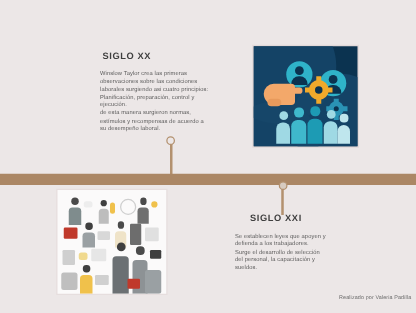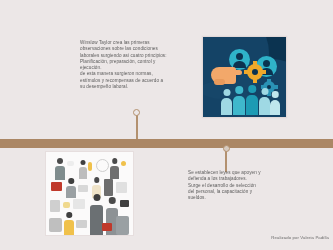--- a/index.html
+++ b/index.html
@@ -103,20 +103,21 @@
   .prop{position:absolute;border-radius:1px;}
   .bubble{position:absolute;border-radius:2px;background:#f0d98e;}
   .ring{position:absolute;border-radius:50%;border:1.6px solid #cfcfcf;}
 </style>
 </head>
 <body>
 
 <div class="stage">
 
   <div class="block b-xx">
+    <div class="era-title">SIGLO XX</div>
     <div class="era-body">
       <p>Winslow Taylor crea las primeras</p>
       <p>observaciones sobre las condiciones</p>
       <p>laborales surgiendo asi cuatro principios:</p>
       <p>Planificación, preparación, control y</p>
       <p>ejecución.</p>
       <p>de esta manera surgieron normas,</p>
       <p>estímulos  y recompensas de acuerdo a</p>
       <p>su desempeño laboral.</p>
     </div>
@@ -239,20 +240,21 @@
     <div class="fig" style="left:18px;top:60px;width:10px;height:23px;">
       <div class="hd" style="width:5.5px;height:5.5px;background:#3f3f3f;"></div>
       <div class="bd" style="width:10px;height:15px;background:#f0c14b;"></div>
     </div>
     <div class="prop" style="left:30px;top:68px;width:11px;height:8px;background:#d0d0d0;border-radius:1px;"></div>
     <div class="prop" style="left:56px;top:71px;width:10px;height:8px;background:#c0392b;border-radius:1px;"></div>
     <div class="prop" style="left:70px;top:64px;width:13px;height:19px;background:#9aa0a3;border-radius:2px;"></div>
   </div>
 
   <div class="block b-xxi">
+    <div class="era-title">SIGLO XXI</div>
     <div class="era-body">
       <p>Se establecen leyes que apoyen  y</p>
       <p>defienda a los trabajadores.</p>
       <p>Surge el desarrollo de selección</p>
       <p>del personal, la capacitación y</p>
       <p>sueldos.</p>
     </div>
   </div>
 
   <div class="credit">Realizado por Valeria Padilla</div>

